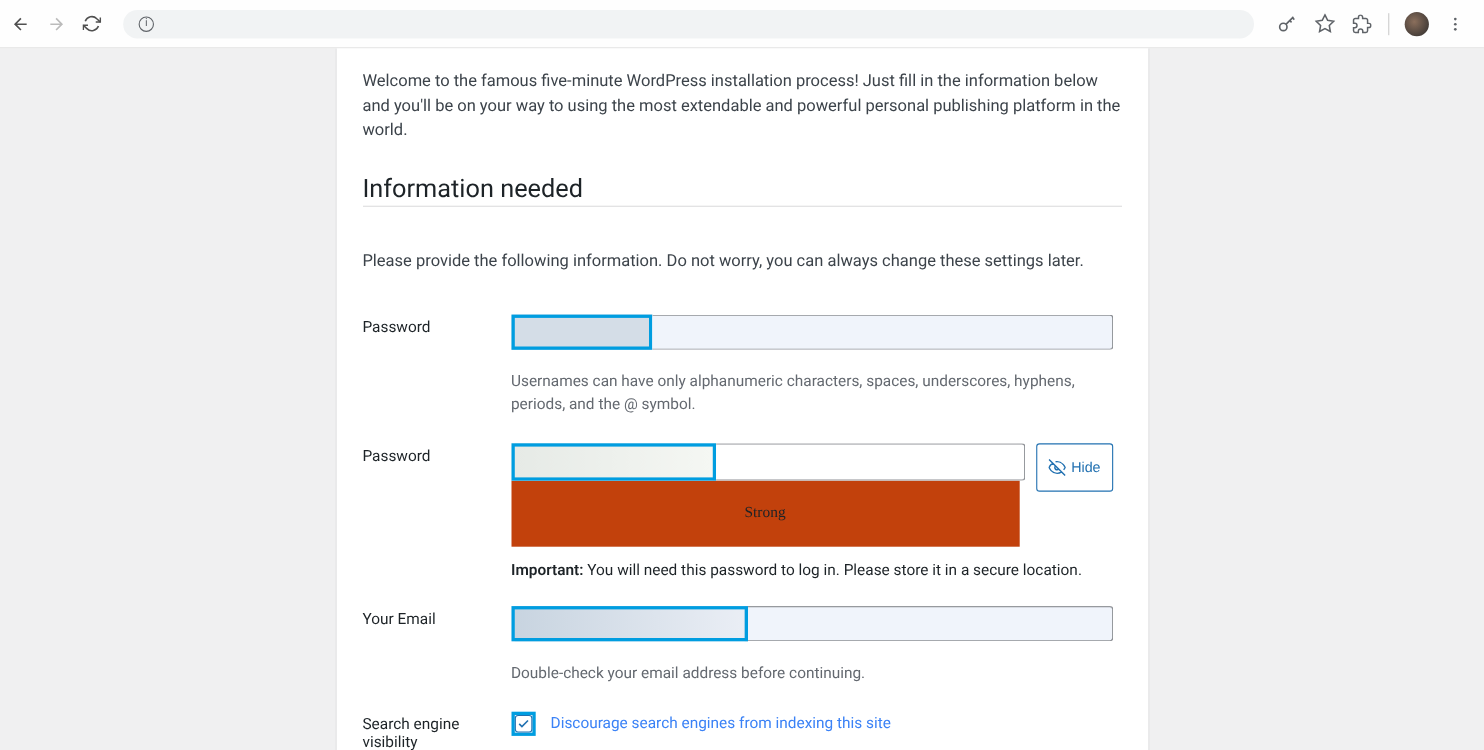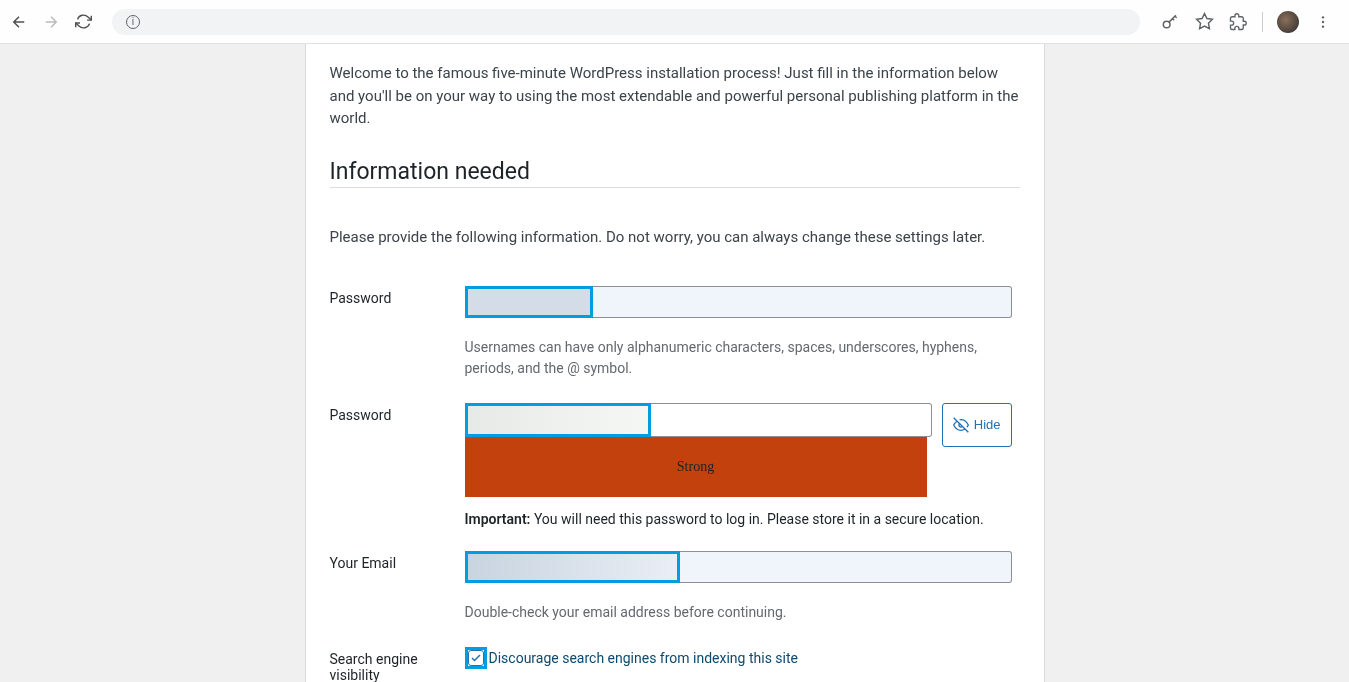--- a/index.html
+++ b/index.html
@@ -262,22 +262,22 @@
       border-radius: 3px;
       background: #fff;
       display: flex;
       align-items: center;
       justify-content: center;
       color: #2271b1;
       font-size: 12px;
     }
     .chk-label {
       font-size: 14px;
-      color: #0c4a6e;
-      margin-left: 2px;
+      color: #3b82f6;
+      margin-left: 14px;
       padding-top: 3px;
     }
     .sev-note {
       margin-top: 12px;
       font-size: 14px;
       color: #646970;
     }
   </style>
 </head>
 <body>

